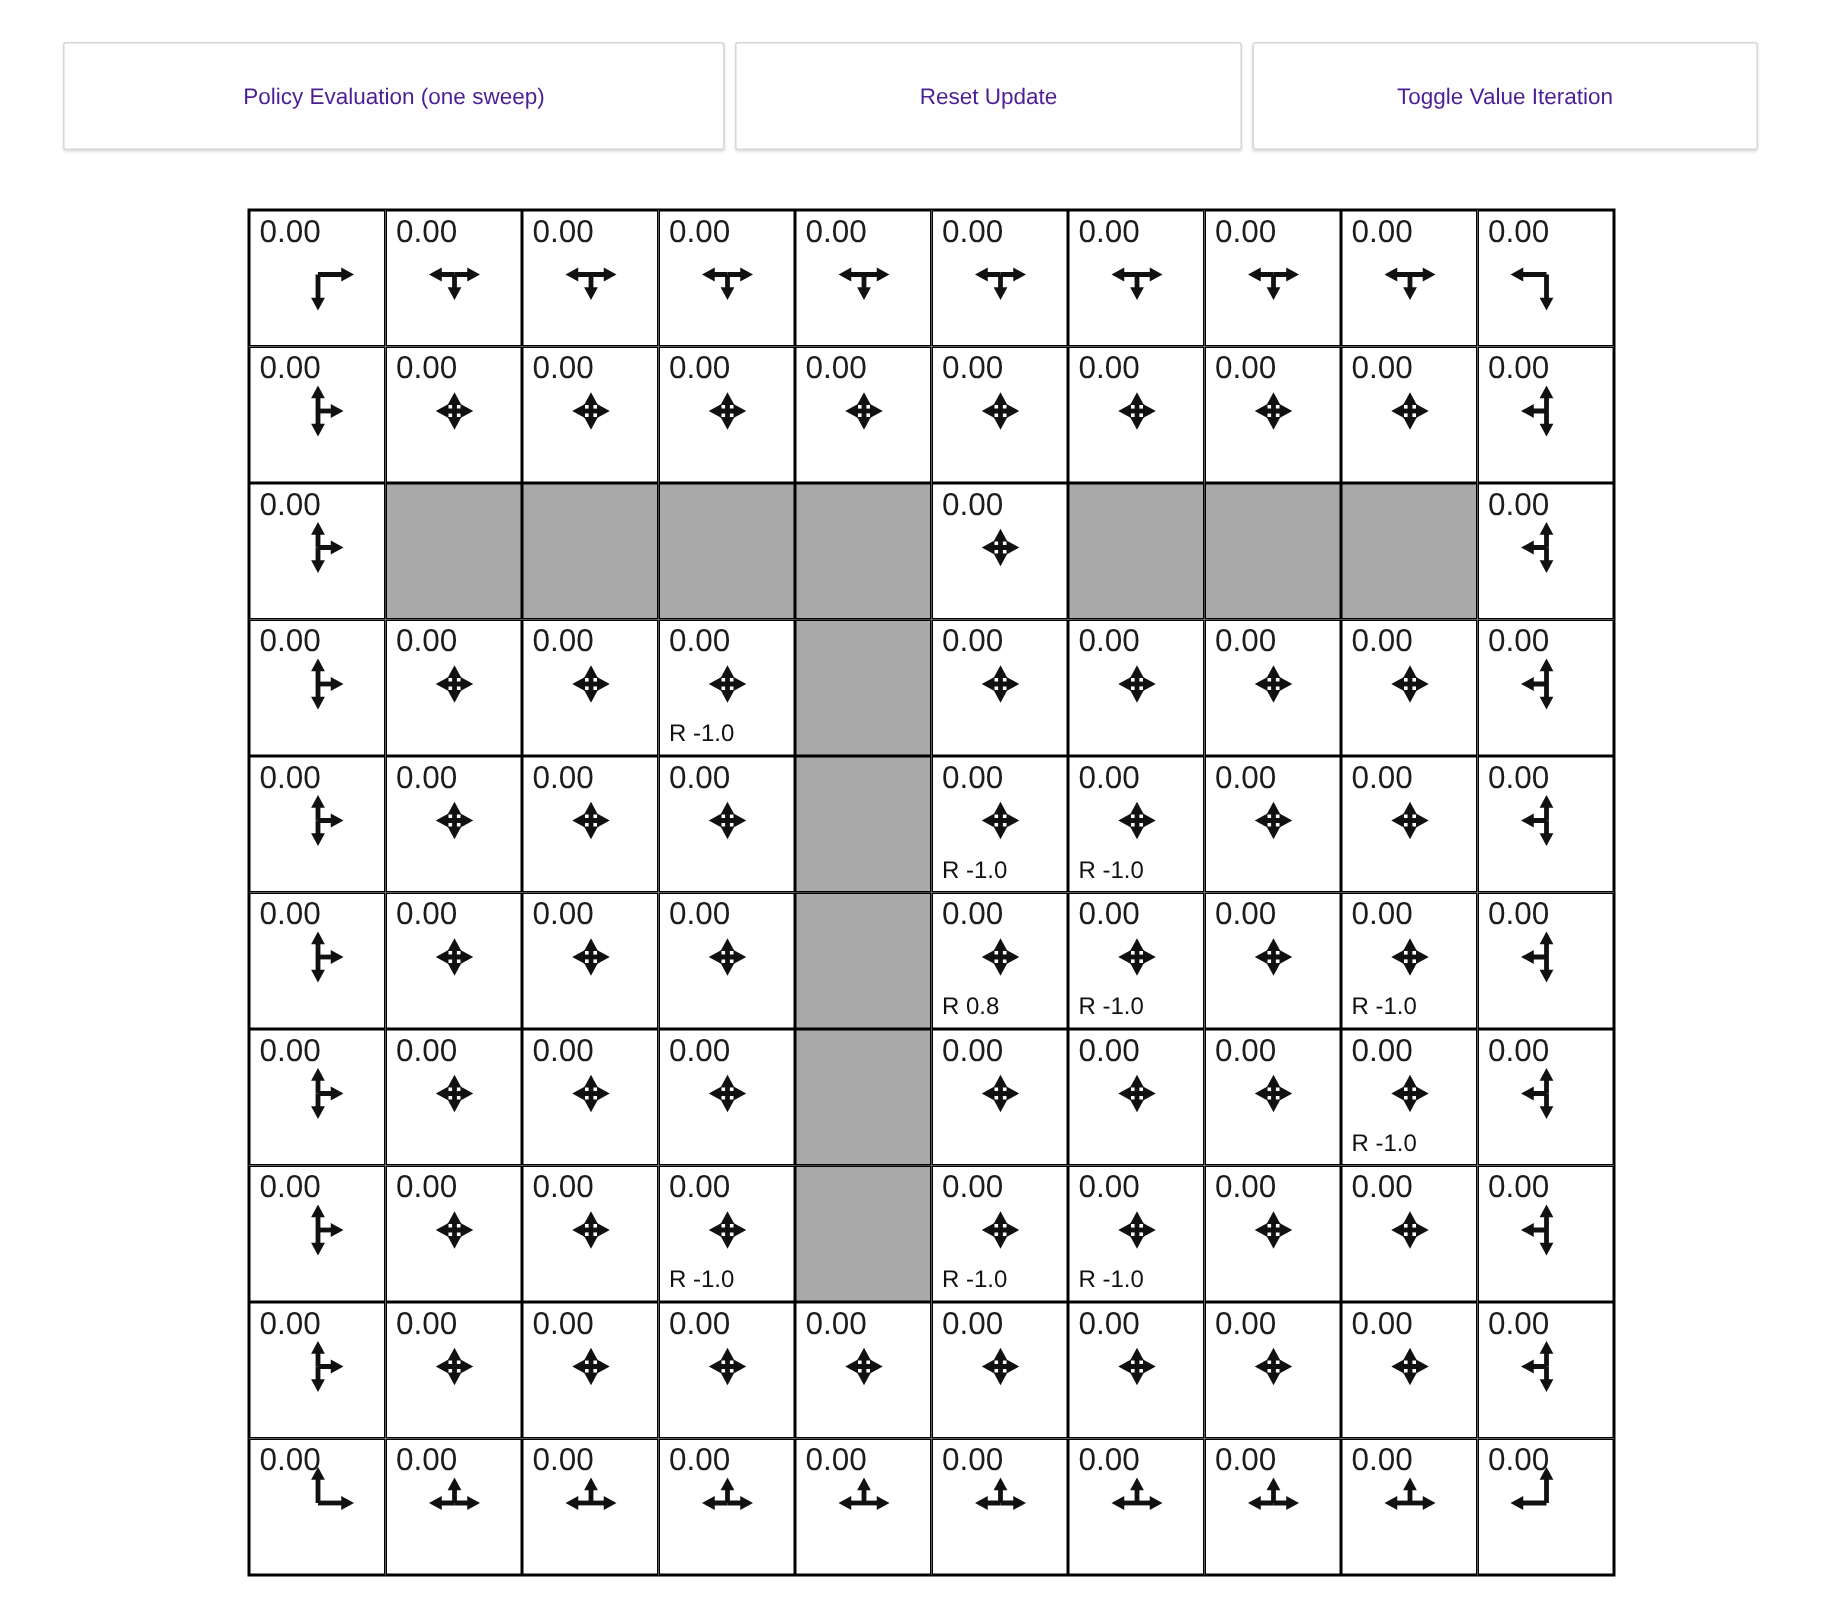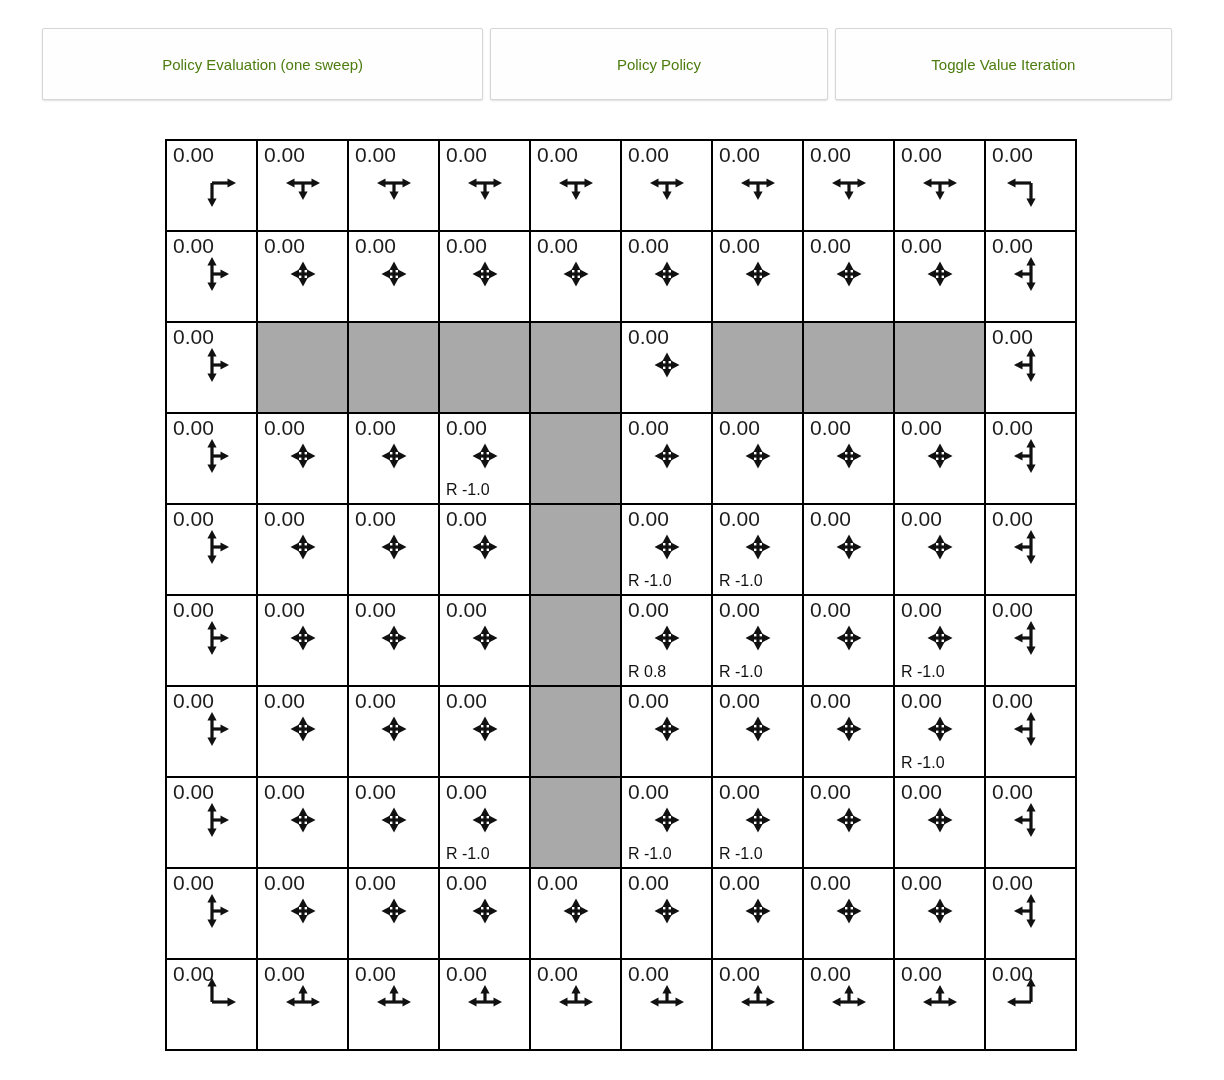--- a/index.html
+++ b/index.html
@@ -1,36 +1,36 @@
 <!DOCTYPE html>
 <html><head>
 <meta charset="utf-8">
 <style>
   * { margin:0; padding:0; box-sizing:border-box; }
   html,body { width:1224px; height:1080px; background:#ffffff;
               font-family:"Liberation Sans", sans-serif; }
   .toolbar { display:flex; gap:7px; margin:28px 52px 0 42px; height:72px; }
   .tb-btn { flex:1; background:#fefefe; border:1px solid #d6d6d6; border-radius:2px;
-            font-family:"Liberation Sans", sans-serif; font-size:15px; color:#4d7c0f;
+            font-family:"Liberation Sans", sans-serif; font-size:15px; color:#4c1d95;
             box-shadow:0 1px 2px rgba(0,0,0,0.13); cursor:pointer; text-align:center; }
   .tb-btn:first-child { flex:1.31; }
   .gridwrap { width:928px; margin:39px auto 0 auto;padding-left:17px; }
   .grid { display:grid; grid-template-columns:repeat(10, 91px); grid-auto-rows:91px;
           border:1px solid #000; width:912px; }
   .cell { position:relative; border:1px solid #000; background:#fff; }
   .val { position:absolute; top:2px; left:6px; font-size:21px; color:#1c1c1c; }
   .rew { position:absolute; bottom:4px; left:6px; font-size:16px; color:#111; }
   .pol { position:absolute; left:50%; top:47%; transform:translate(-50%,-50%); }
 </style>
 </head>
 <body>
 
 <div class="toolbar" id="toolbar">
     <button class="tb-btn">Policy Evaluation (one sweep)</button>
-    <button class="tb-btn">Policy Policy</button>
+    <button class="tb-btn">Reset Update</button>
     <button class="tb-btn">Toggle Value Iteration</button>
   </div>
 
 <div class="gridwrap">
   <div class="grid" id="grid">
       <div class="cell">
         <div class="val">0.00</div>
         <svg class="pol" width="56" height="56" viewBox="-28 -28 56 56">
           <g transform="rotate(0)">
             <line x1="0" y1="0" x2="17" y2="0" stroke="#111111" stroke-width="3.2"></line>

